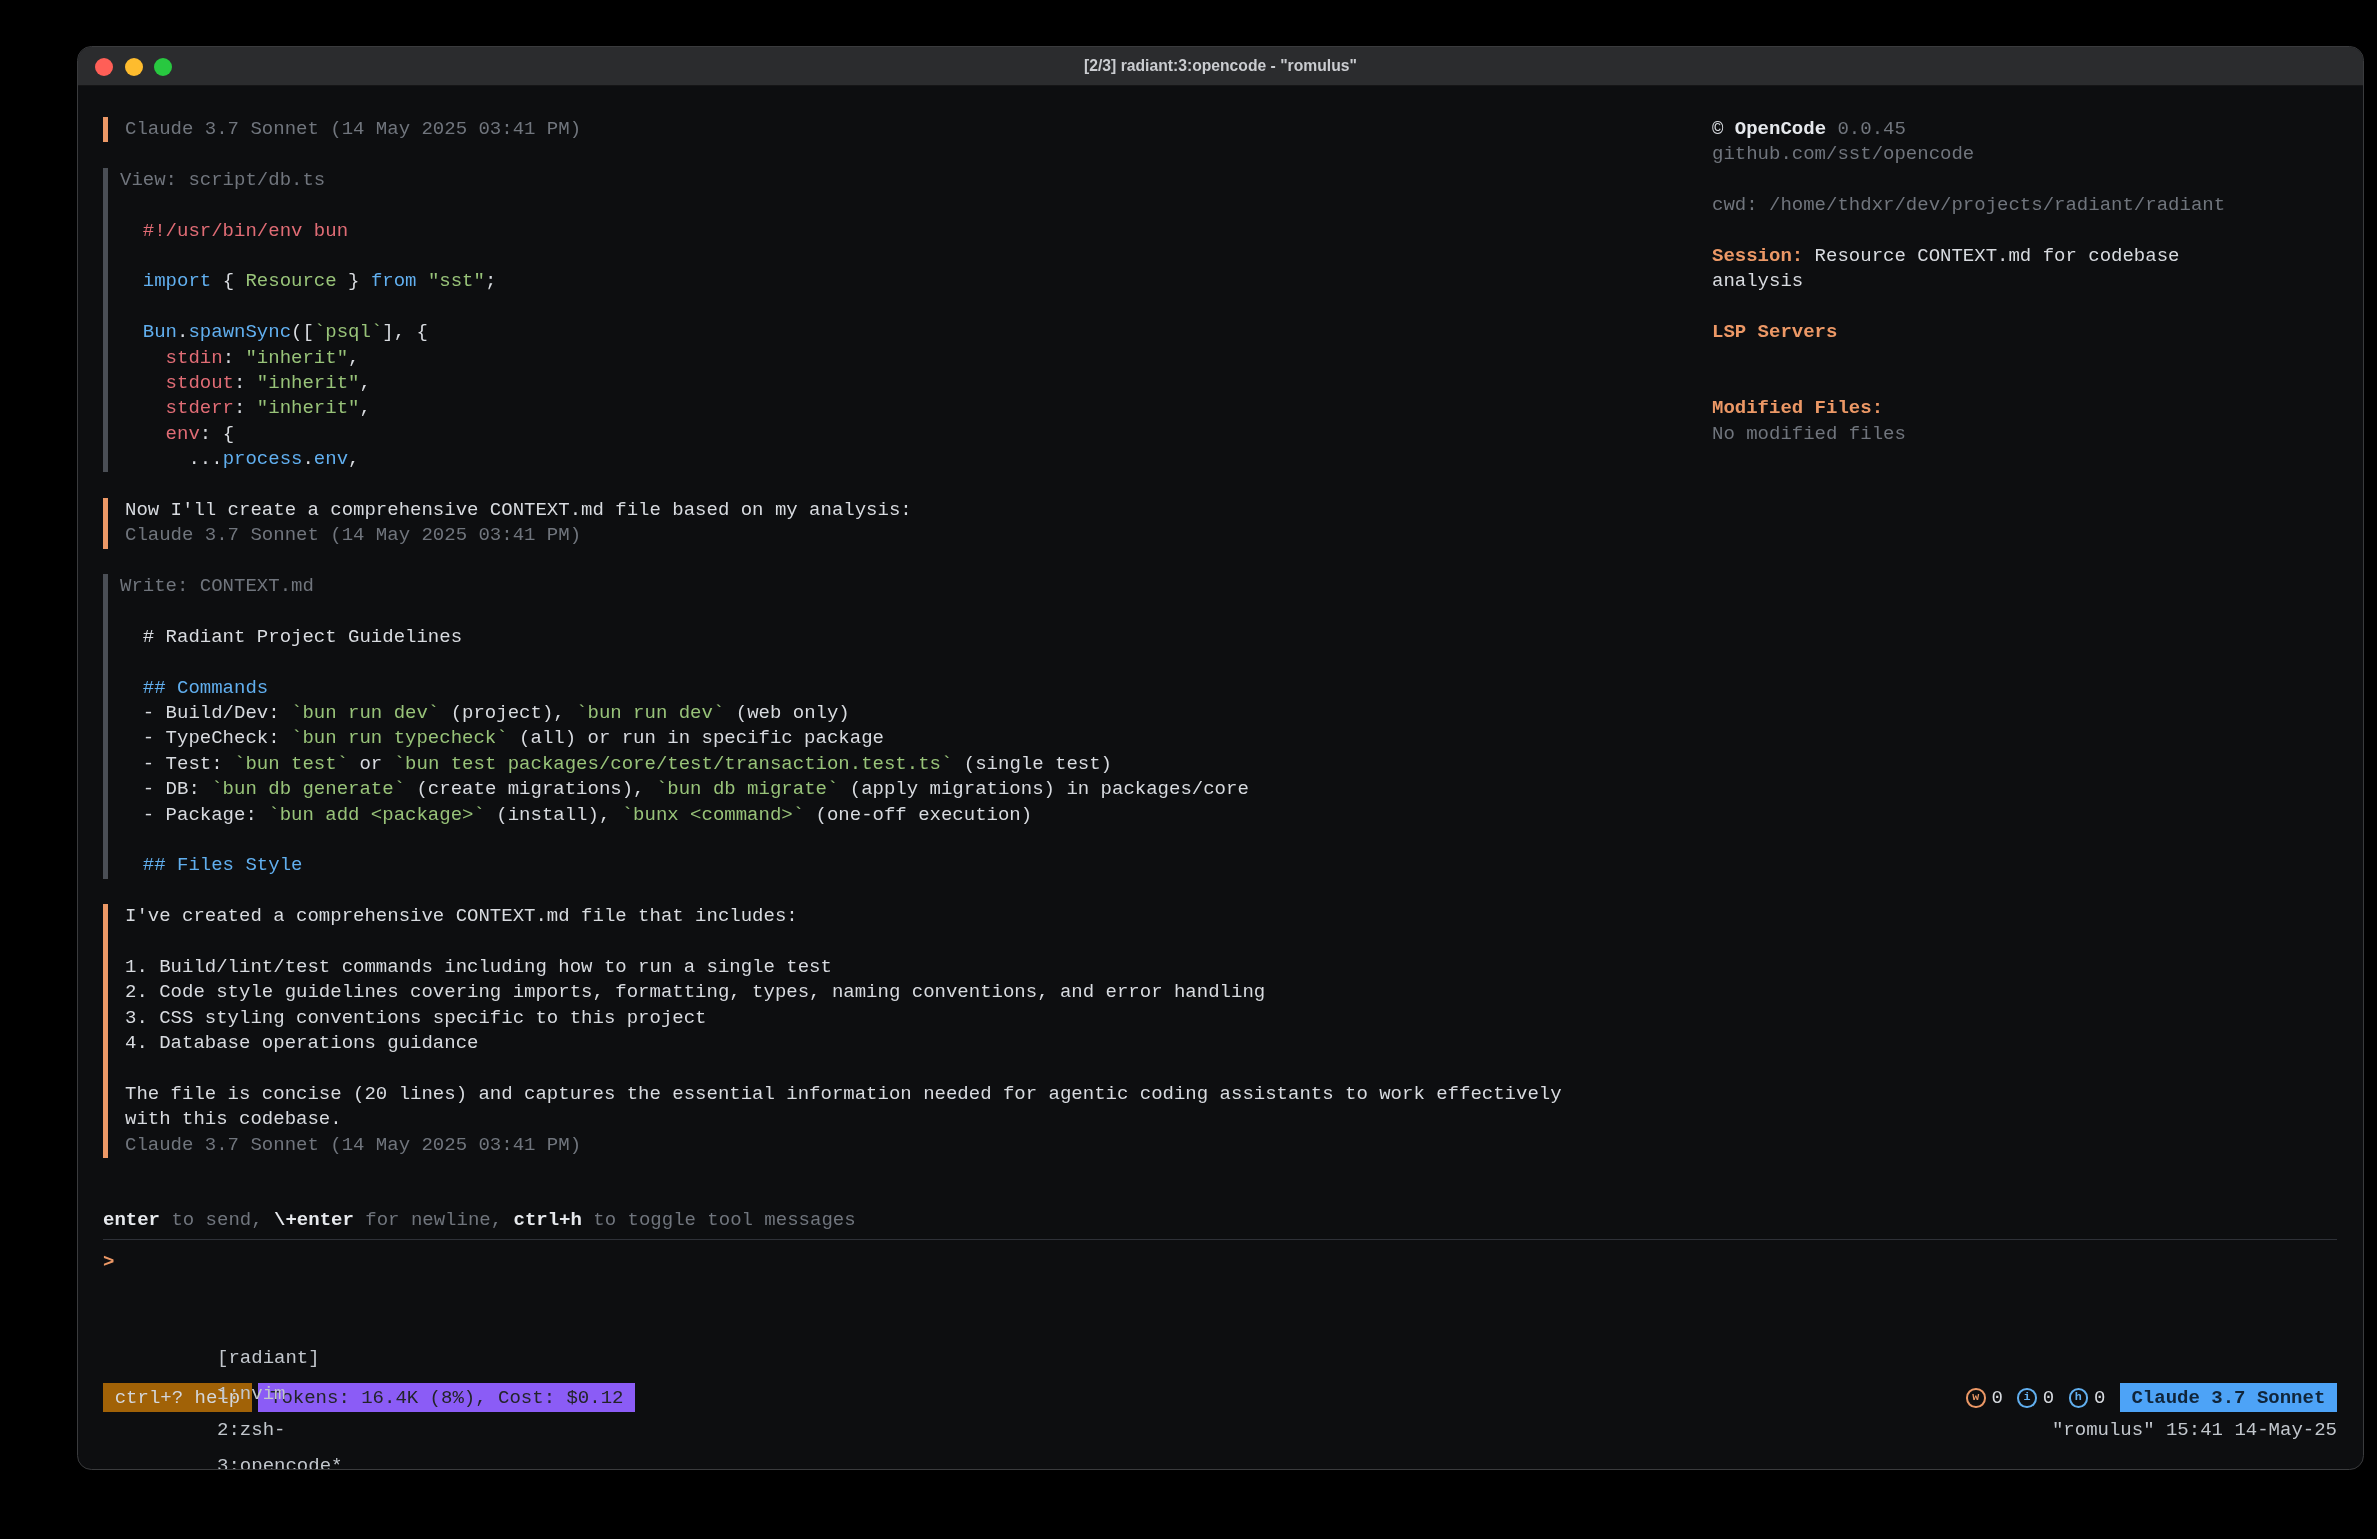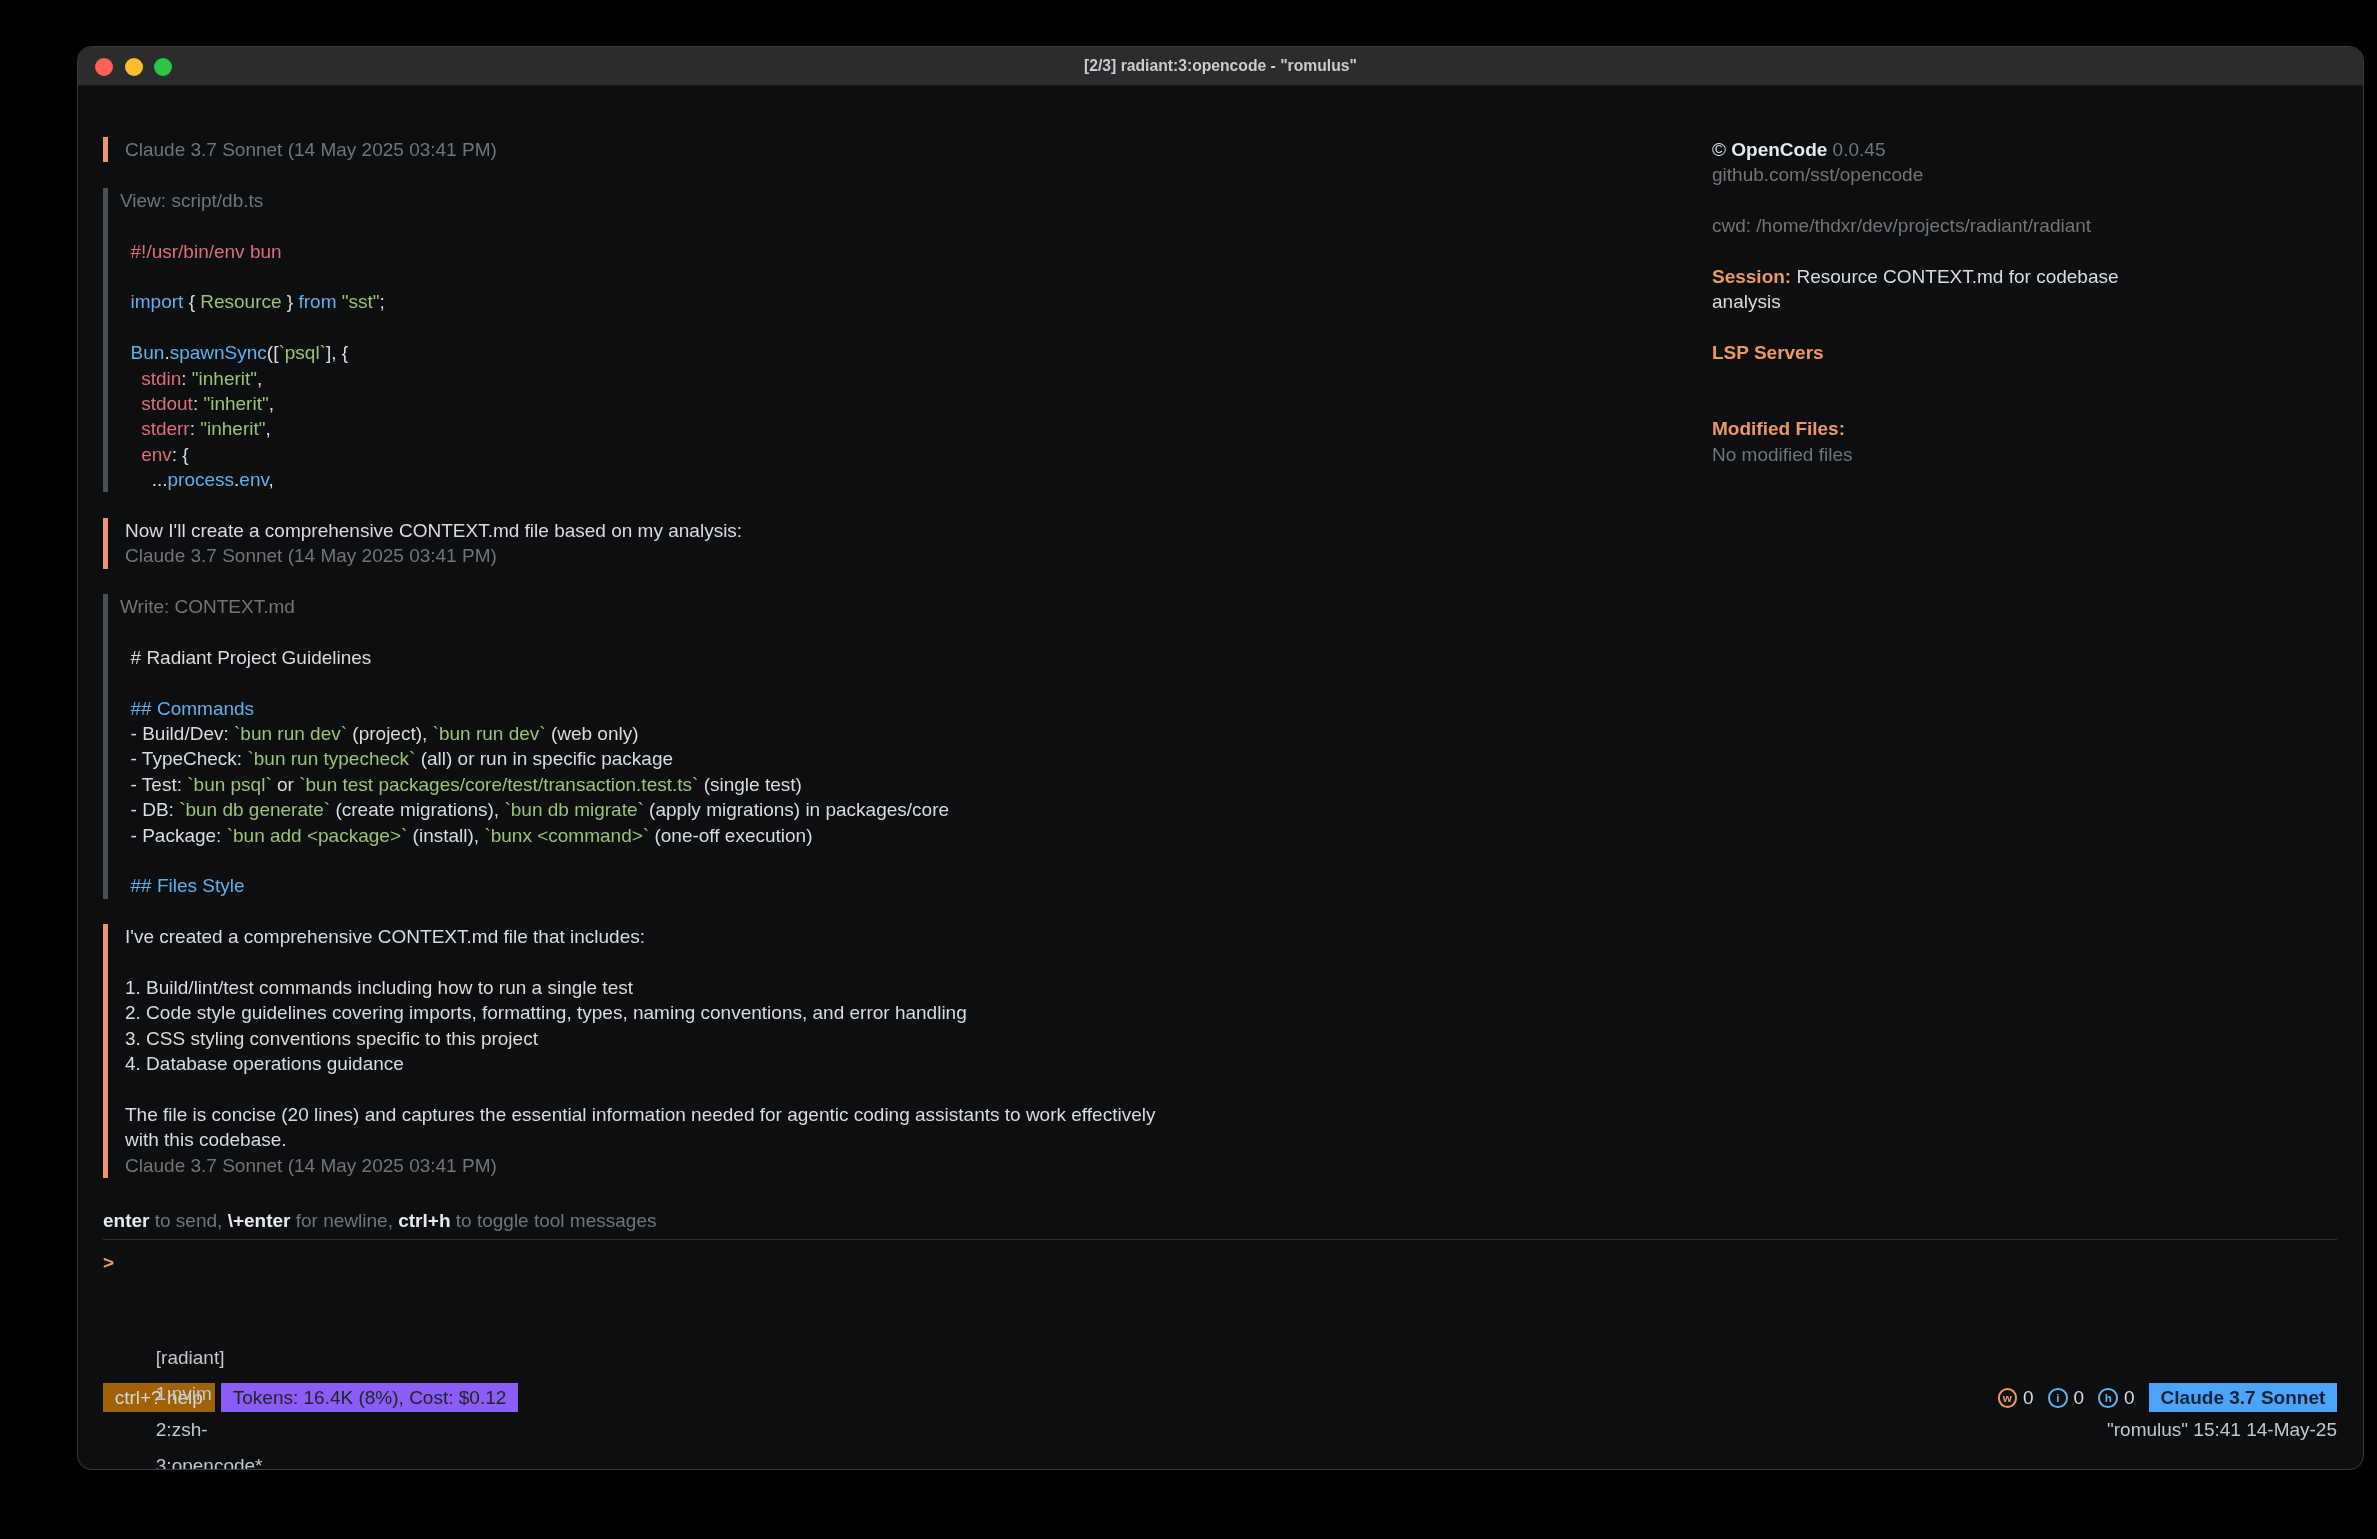--- a/index.html
+++ b/index.html
@@ -31,21 +31,21 @@
   }
   .traffic{position:absolute;left:17px;top:0;height:39px;display:flex;align-items:center;gap:11.7px;}
   .light{width:18px;height:18px;border-radius:50%;display:inline-block;}
   .light.red{background:#FF5F57;}
   .light.yellow{background:#FEBC2E;}
   .light.green{background:#28C840;}
   .title{font:700 15.7px "Liberation Sans",sans-serif;color:#CACCD0;}
   .terminal{
     flex:1;display:flex;flex-direction:column;overflow:hidden;
     padding:31px 26px 26px 25px;
-    font-family:Liberation Sans, sans-serif;font-size:19px;color:var(--fg);margin-top:20px;
+    font-family:Liberation Mono, monospace;font-size:19px;color:var(--fg);
   }
   .columns{flex:1;display:flex;overflow:hidden;}
   .main{flex:1;min-width:0;}
   .sidebar{flex:none;width:625px;}
   .tline{white-space:pre;height:25.4px;line-height:25.4px;}
   .dim{color:var(--dim);}
   .red{color:var(--red);}
   .green{color:var(--green);}
   .blue{color:var(--blue);}
   .bold{color:#E6E9ED;font-weight:700;}
@@ -122,21 +122,21 @@
               <div class="tline"><span class="dim">Claude 3.7 Sonnet (14 May 2025 03:41 PM)</span></div>
             </div>
           <div class="block gray">
               <div class="tline"><span class="dim">Write: CONTEXT.md</span></div>
               <div class="tline"></div>
               <div class="tline"><span>  # Radiant Project Guidelines</span></div>
               <div class="tline"></div>
               <div class="tline"><span class="blue">  ## Commands</span></div>
               <div class="tline"><span>  - Build/Dev: </span><span class="green">`bun run dev`</span><span> (project), </span><span class="green">`bun run dev`</span><span> (web only)</span></div>
               <div class="tline"><span>  - TypeCheck: </span><span class="green">`bun run typecheck`</span><span> (all) or run in specific package</span></div>
-              <div class="tline"><span>  - Test: </span><span class="green">`bun psql`</span><span> or </span><span class="green">`bun test packages/core/test/transaction.test.ts`</span><span> (single test)</span></div>
+              <div class="tline"><span>  - Test: </span><span class="green">`bun test`</span><span> or </span><span class="green">`bun test packages/core/test/transaction.test.ts`</span><span> (single test)</span></div>
               <div class="tline"><span>  - DB: </span><span class="green">`bun db generate`</span><span> (create migrations), </span><span class="green">`bun db migrate`</span><span> (apply migrations) in packages/core</span></div>
               <div class="tline"><span>  - Package: </span><span class="green">`bun add &lt;package&gt;`</span><span> (install), </span><span class="green">`bunx &lt;command&gt;`</span><span> (one-off execution)</span></div>
               <div class="tline"></div>
               <div class="tline"><span class="blue">  ## Files Style</span></div>
             </div>
           <div class="block orange">
               <div class="tline"><span>I've created a comprehensive CONTEXT.md file that includes:</span></div>
               <div class="tline"></div>
               <div class="tline"><span>1. Build/lint/test commands including how to run a single test</span></div>
               <div class="tline"><span>2. Code style guidelines covering imports, formatting, types, naming conventions, and error handling</span></div>

